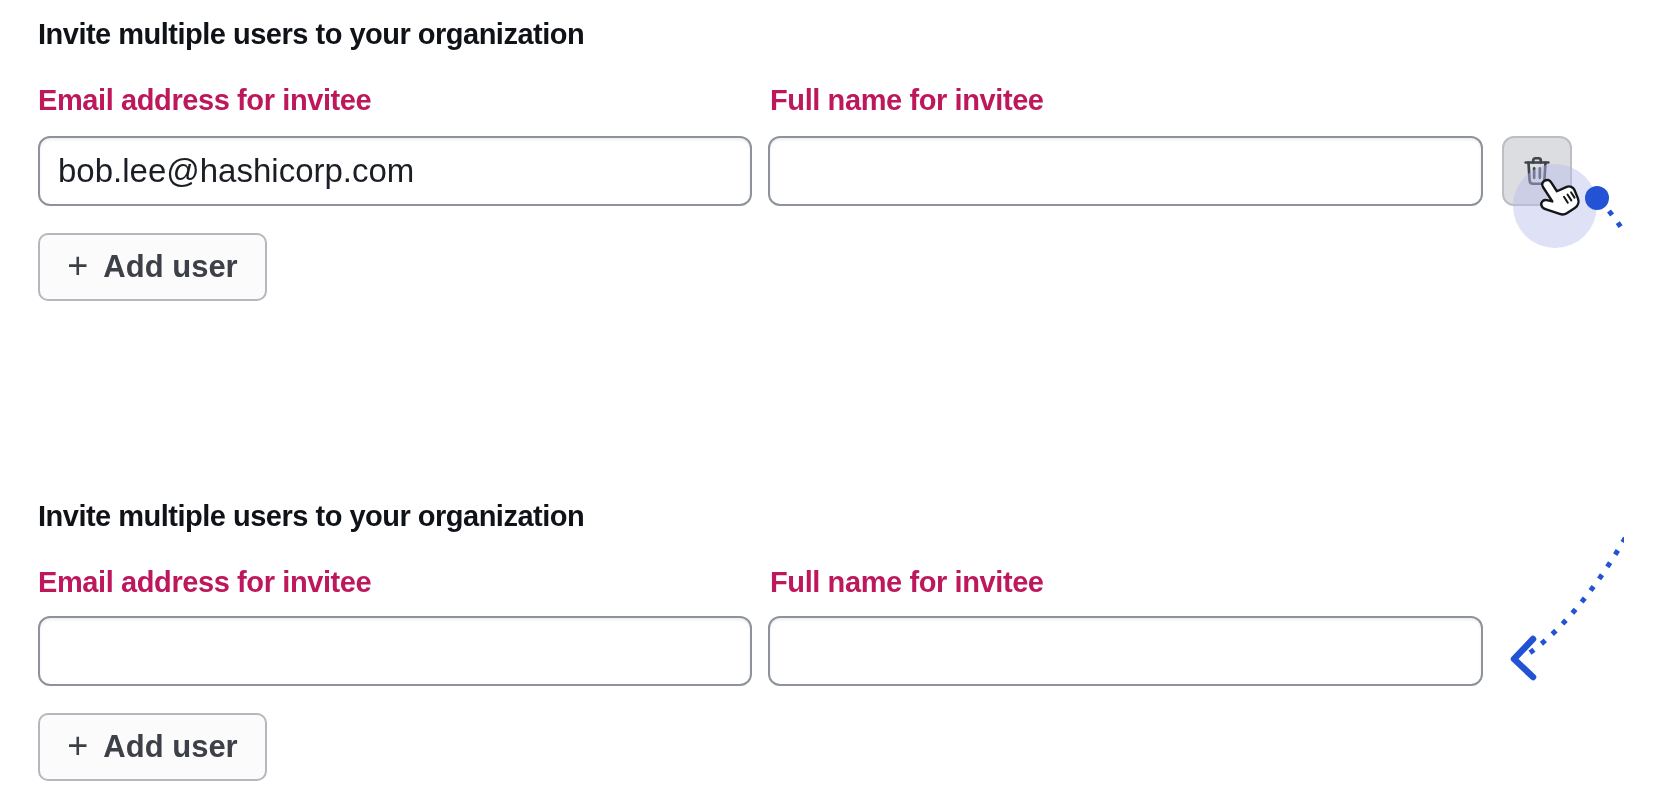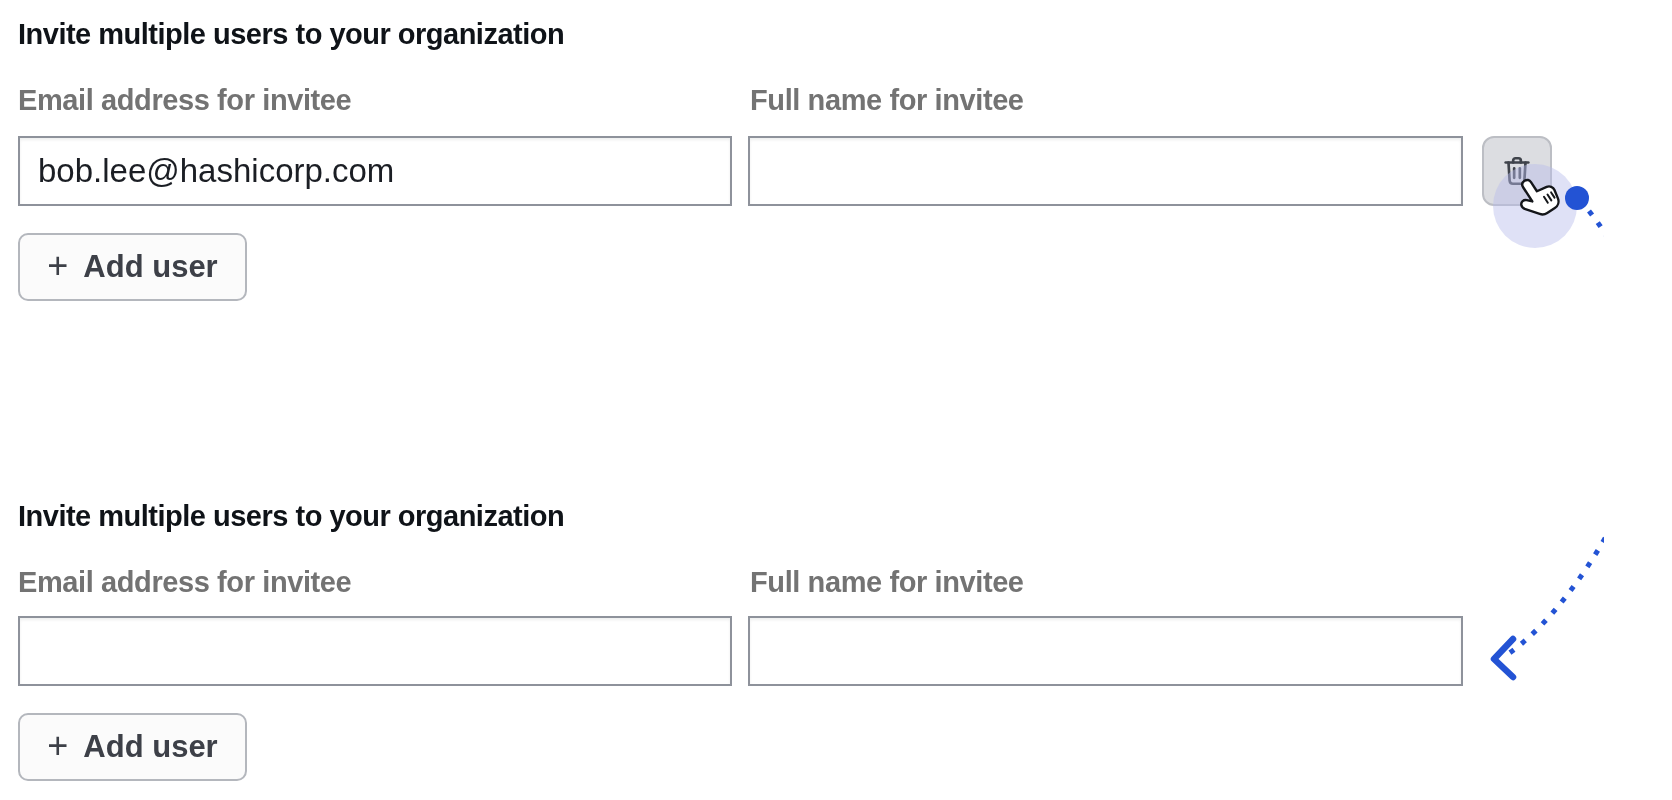--- a/index.html
+++ b/index.html
@@ -2,45 +2,46 @@
 <html><head>
 <meta charset="utf-8">
 <style>
   html,body{margin:0;padding:0;background:#ffffff;}
   .canvas{
     position:relative;
     width:1604px;height:800px;
     background:#ffffff;
     font-family:"Liberation Sans","DejaVu Sans",sans-serif;
     overflow:hidden;
+    margin-left:20px;
   }
   .abs{position:absolute;}
   .section-heading{
     left:18px;
     font-size:29px;
     font-weight:700;
     letter-spacing:-0.5px;
     color:#0f1318;
     line-height:36px;
     white-space:nowrap;
   }
   .field-label{
     font-size:29px;
     font-weight:700;
     letter-spacing:-0.4px;
-    color:#737373;
+    color:#be185d;
     line-height:34px;
     white-space:nowrap;
   }
   .text-input{
     box-sizing:border-box;
     height:70px;
     background:#ffffff;
     border:2px solid #8e929b;
-    border-radius:0;
+    border-radius:12px;
     padding:0 18px;
     font-family:"Liberation Sans","DejaVu Sans",sans-serif;
     font-size:33px;
     color:#1b1e24;
     box-shadow:inset 0 2px 3px rgba(20,22,30,0.07);
     outline:none;
   }
   .add-user-btn{
     box-sizing:border-box;
     left:18px;

